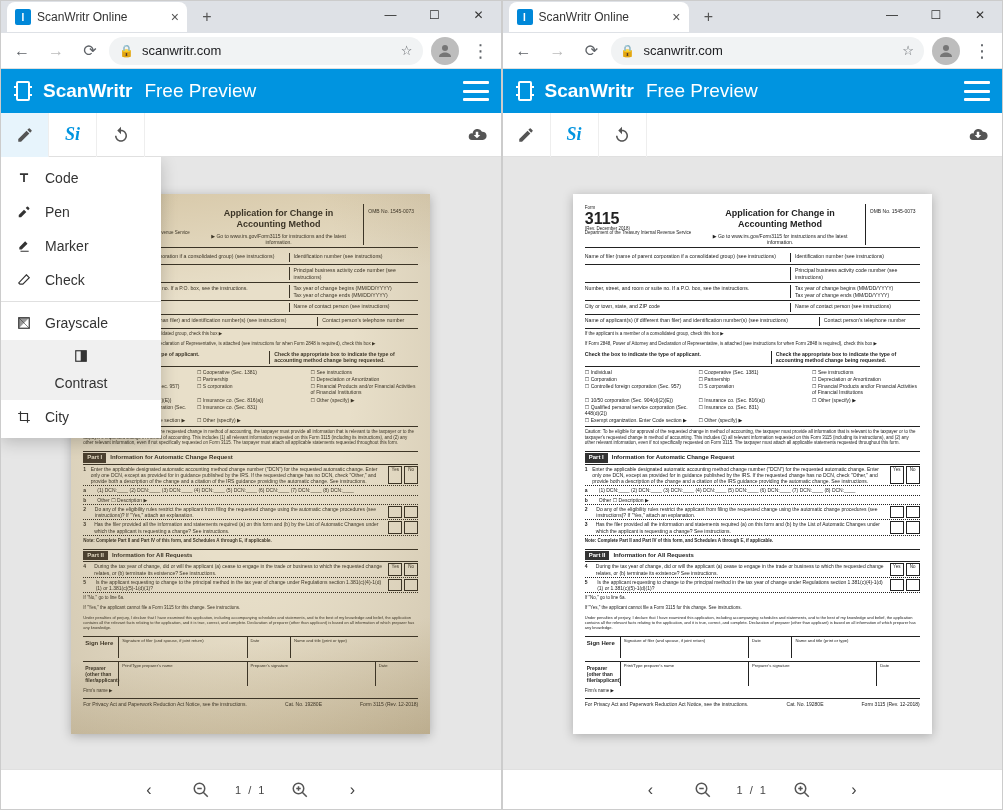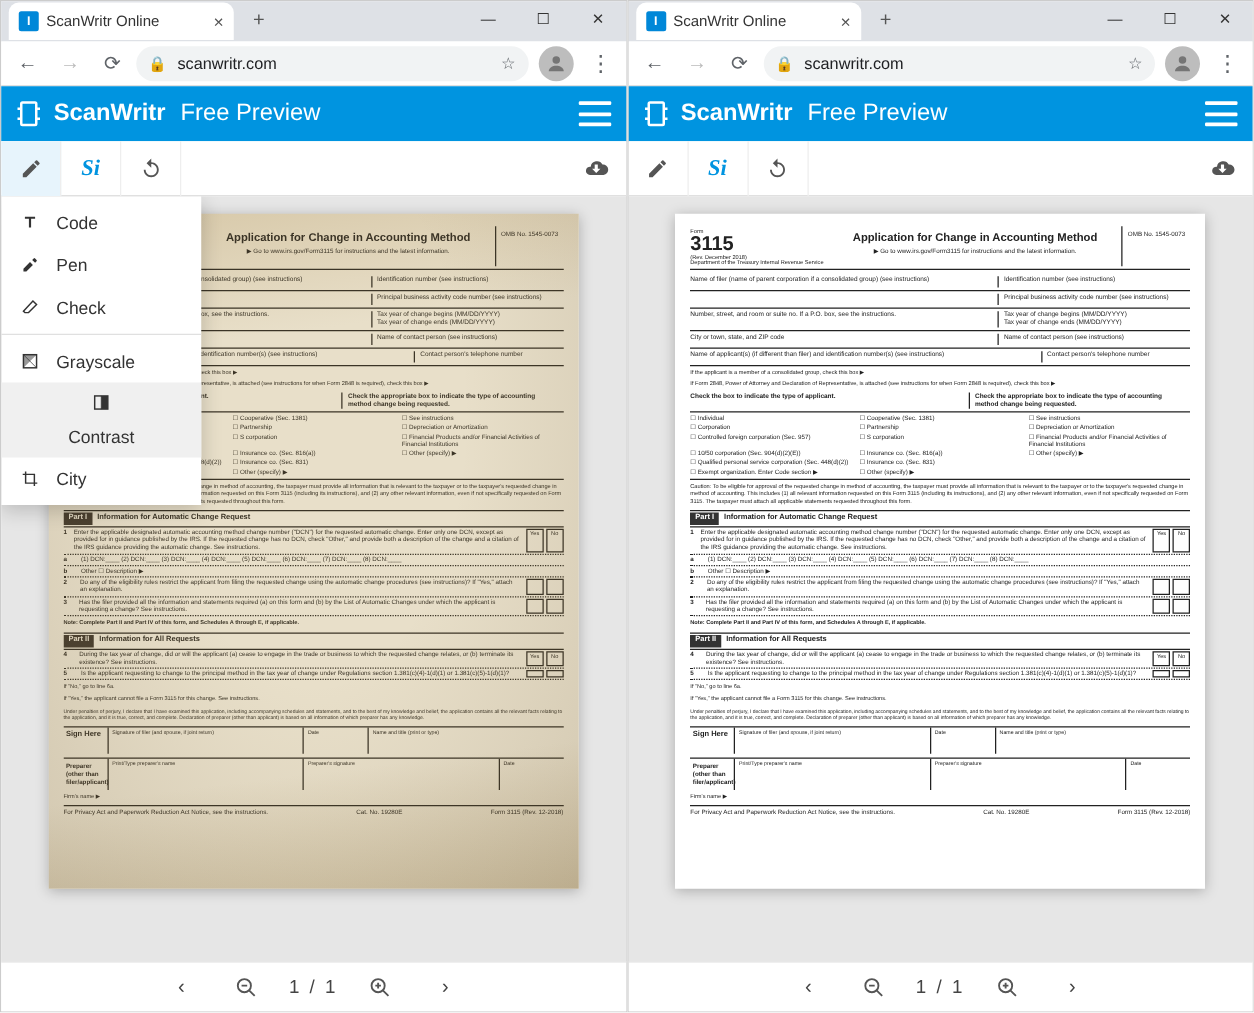--- a/index.html
+++ b/index.html
@@ -175,28 +175,29 @@
     position: relative;
     overflow: hidden;
     display: flex;
     justify-content: center;
     align-items: flex-start;
     padding: 14px;
   }
   .document-page {
     background: #fff;
     box-shadow: 0 2px 10px rgba(0,0,0,0.25);
-    width: 424px;
+    width: 359px;
     height: 540px;
     padding: 10px 12px;
     font-size: 5.2px;
     line-height: 1.25;
     color: #222;
     position: relative;
     overflow: hidden;
+    margin-top: 23px;
   }
   .document-page.sepia {
     background: linear-gradient(173deg, #d7c8a8 0%, #e8dfc9 20%, #e8dfc9 80%, #cdbfa0 100%);
     color: #3b3426;
   }
   .document-page.sepia::before {
     content: "";
     position: absolute;
     inset: 0;
     background: radial-gradient(ellipse at 50% 30%, transparent 40%, rgba(90,70,40,0.15) 100%);
@@ -320,21 +321,21 @@
     align-items: center;
     justify-content: center;
     gap: 16px;
     font-size: 16px;
     color: #444;
   }
   .pager-btn {
     width: 36px; height: 36px;
     display: flex; align-items: center; justify-content: center;
   }
-  .pager-text { font-size: 15px; letter-spacing: 2px; }
+  .pager-text { font-size: 11px; letter-spacing: 2px; }
   
   .dropdown {
     position: absolute;
     top: 0;
     left: 0;
     width: 160px;
     background: #fff;
     box-shadow: 0 4px 16px rgba(0,0,0,0.2);
     z-index: 10;
     padding: 4px 0;
@@ -455,20 +456,28 @@
           </span>
         <span>Code</span>
       </div>
       <div class="dropdown-item">
         <span class="dd-icon">
             <svg width="14" height="14" viewBox="0 0 24 24" fill="#333">
               <path d="M3 17l9-9 4 4-9 9H3v-4zm18-10l-2 2-4-4 2-2a1.5 1.5 0 0 1 2 0l2 2a1.5 1.5 0 0 1 0 2z"></path>
             </svg>
           </span>
         <span>Pen</span>
+      </div>
+      <div class="dropdown-item">
+        <span class="dd-icon">
+            <svg width="14" height="14" viewBox="0 0 24 24" fill="#333">
+              <path d="M4 18h4l10-10-4-4L4 14v4zm2 2h14v2H6z"></path>
+            </svg>
+          </span>
+        <span>Marker</span>
       </div>
       <div class="dropdown-item">
         <span class="dd-icon">
             <svg width="14" height="14" viewBox="0 0 24 24" fill="none" stroke="#333" stroke-width="2">
               <path d="M16 3l5 5-11 11H5l-2-2 13-14z"></path>
             </svg>
           </span>
         <span>Check</span>
       </div>
       <div class="dropdown-sep"></div>

